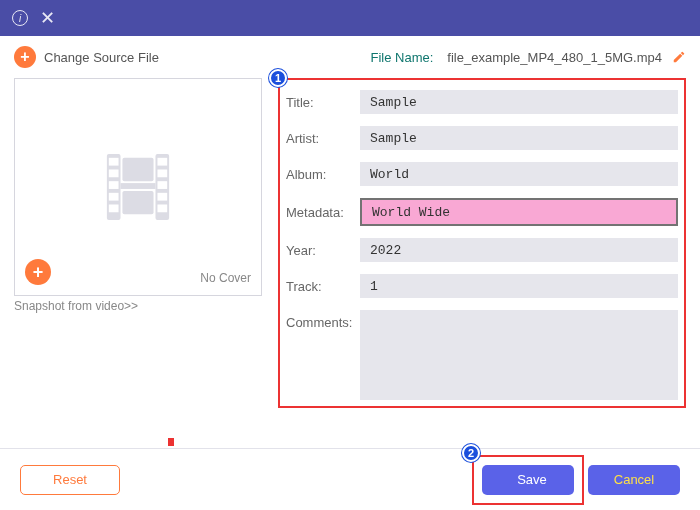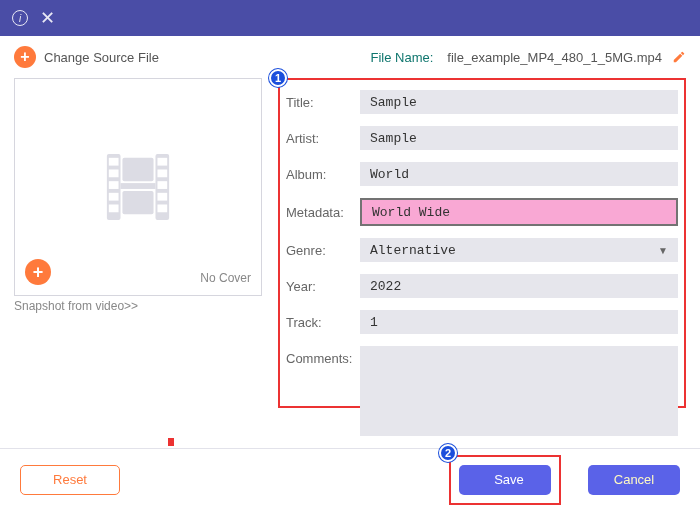--- a/index.html
+++ b/index.html
@@ -34,21 +34,21 @@
   .select-caret { position:absolute; right:10px; top:50%; transform:translateY(-50%); pointer-events:none; color:#666; font-size:10px; }
   .comments-row { display:flex; align-items:flex-start;justify-content:flex-end; }
   .comments-row .field-label { padding-top:5px; }
   .comments-area { flex:1; background:#e6e6ec; border:none; padding:6px 10px; font-size:13px; color:#333; height:90px; resize:none; }
   .annot-badge { position:absolute; width:18px; height:18px; border-radius:50%; background:#1b4fdc; border:2px solid #fff; color:#fff; font-size:11px; font-weight:bold; display:flex; align-items:center; justify-content:center; box-shadow:0 0 0 1px #1b4fdc; }
   .badge1 { top:-11px; left:-11px; }
   .footer { position:absolute; left:0; right:0; bottom:0; height:62px; border-top:1px solid #e2e2ea; display:flex; align-items:center; padding:0 20px; background:#fff; }
   .btn { height:30px; border-radius:5px; font-size:13px; display:inline-flex; align-items:center; justify-content:center; cursor:pointer; padding:0 24px; }
   .btn-reset { border:1px solid #ff7a3c; color:#ff7a3c; background:#fff; width:100px; }
   .btn-save { background:#5a62e8; color:#fff; border:none; width:92px;padding-left:32px; }
-  .btn-cancel { background:#5a62e8; color:#fef9c3; border:none; width:92px; margin-left:27px; }
+  .btn-cancel { background:#5a62e8; color:#fde047; border:none; width:92px; margin-left:4px; }
   .save-annot { border:2px solid #ec3232; padding:8px; position:relative; display:flex; align-items:center; }
   .badge2 { top:-13px; left:-12px; }
   .red-dot { position:absolute; left:168px; top:-11px; width:6px; height:8px; background:#ec3232; }
 </style>
 </head>
 <body>
 
 <div class="titlebar">
   <span class="info-icon">i</span>
   <span class="close-icon">✕</span>
@@ -108,27 +108,20 @@
         </div>
         <div class="field-row">
           <span class="field-label">Album:</span>
           <input class="field-input" value="World" style="">
         </div>
         <div class="field-row">
           <span class="field-label">Metadata:</span>
           <input class="field-input focused" value="World Wide" style="">
         </div>
         <div class="field-row">
-          <span class="field-label">Genre:</span>
-          <div class="select-wrap">
-            <input class="field-input select" style="width: 100%;" readonly="" value="Alternative">
-            <span class="select-caret">▼</span>
-          </div>
-        </div>
-        <div class="field-row">
           <span class="field-label">Year:</span>
           <input class="field-input" value="2022" style="">
         </div>
         <div class="field-row">
           <span class="field-label">Track:</span>
           <input class="field-input" value="1" style="">
         </div>
         <div class="field-row comments-row">
           <span class="field-label">Comments:</span>
           <textarea class="comments-area" style=""></textarea>

